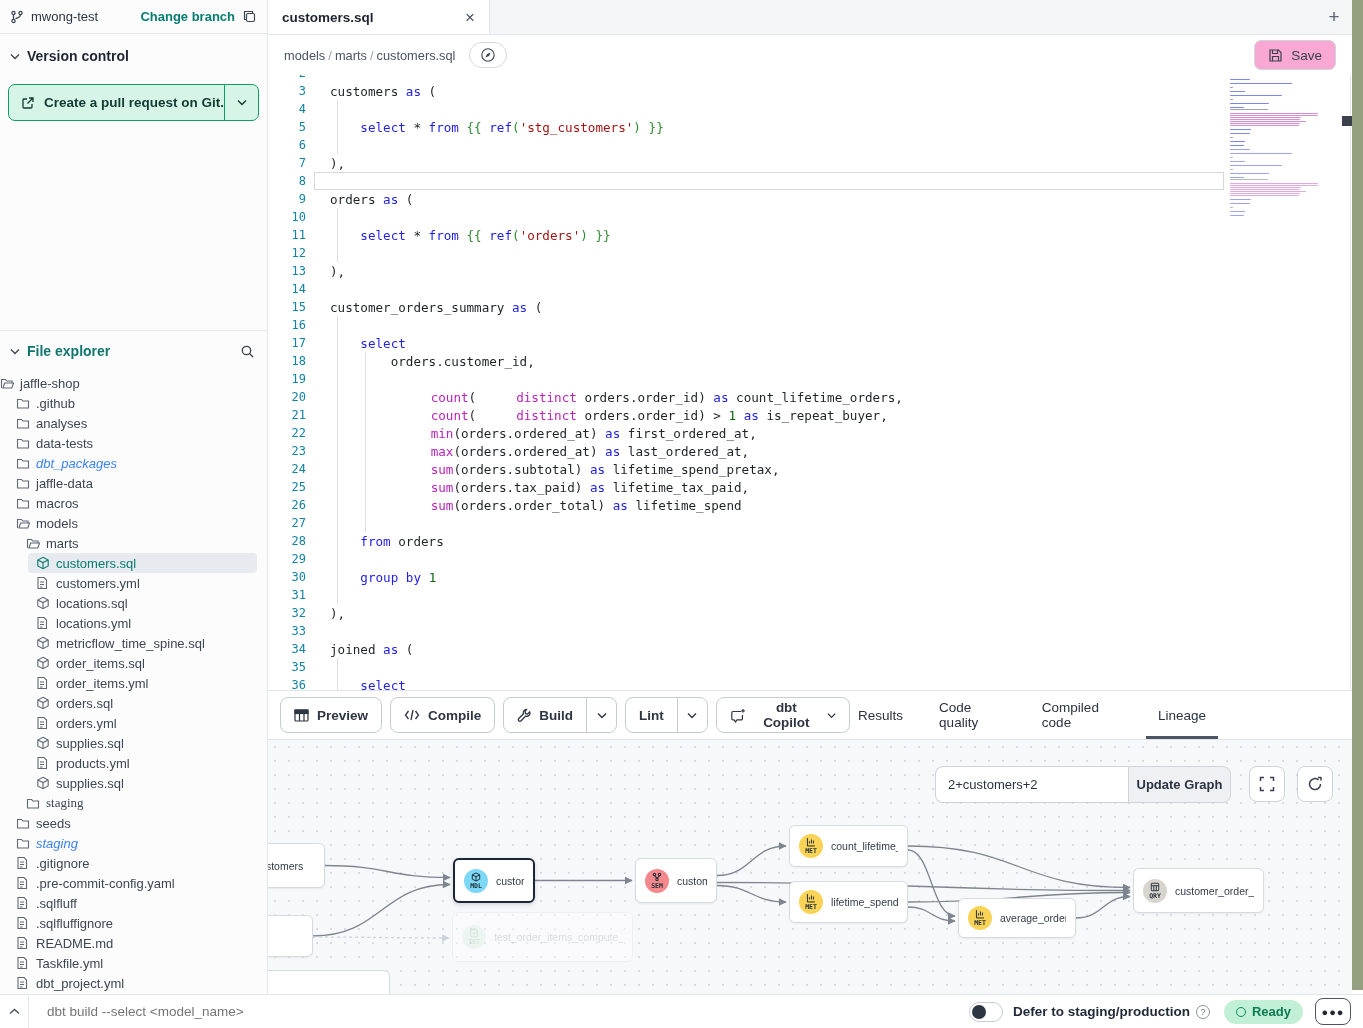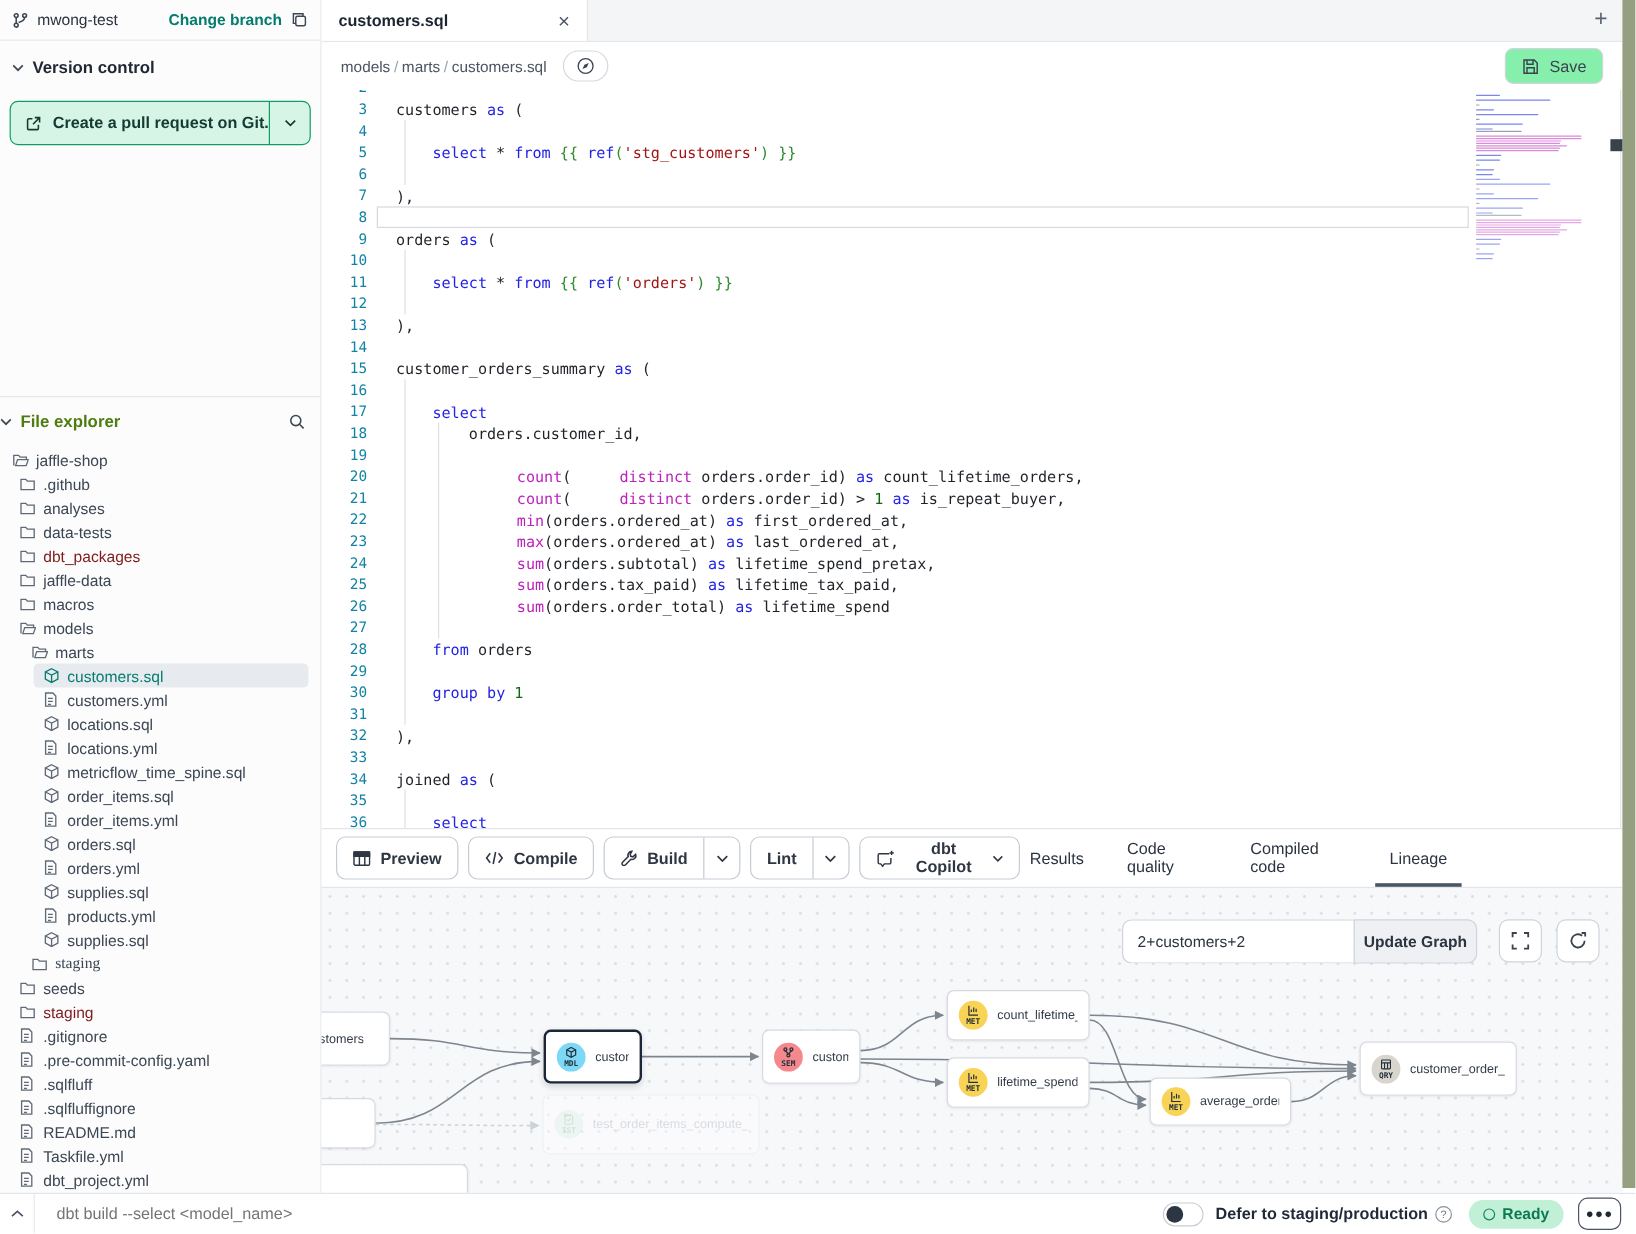--- a/index.html
+++ b/index.html
@@ -12,46 +12,46 @@
   #sidebar { left:0; top:0; width:268px; height:994px; background:#fcfcfd; border-right:1px solid #e4e7ea; }
   #side-top { height:34px; display:flex; align-items:center; padding:0 10px; border-bottom:1px solid #e6e9ec; gap:7px; }
   #branch-name { font-size:13px; color:#2b3440; flex:0 1 auto; }
   #change-branch { margin-left:auto; color:#047d6e; font-weight:600; font-size:13px; cursor:pointer; }
   .icon { display:inline-flex; align-items:center; justify-content:center; color:#5a6472; }
   #vc-header { display:flex; align-items:center; gap:7px; padding:14px 10px 10px 10px; font-weight:700; font-size:14px; color:#1f2733; }
   #pr-btn { margin:10px 8px 0 8px; height:37px; display:flex; border:1px solid #0f9d63; border-radius:7px; background:#d7f5e6; overflow:hidden; cursor:pointer; }
   #pr-main { flex:1; display:flex; align-items:center; gap:9px; padding:0 12px; color:#123b33; font-weight:600; font-size:13.5px; white-space:nowrap; overflow:hidden; border-right:1px solid #0f9d63; }
   #pr-caret { width:33px; display:flex; align-items:center; justify-content:center; color:#123b33; }
   #fe-section { position:absolute; top:330px; left:0; right:0; bottom:0; border-top:1px solid #e6e9ec; }
-  #fe-header { display:flex; align-items:center; gap:7px; padding:12px 12px 8px 0; font-weight:700; font-size:14px; color:#4d7c0f; }
+  #fe-header { display:flex; align-items:center; gap:7px; padding:12px 12px 8px 10px; font-weight:700; font-size:14px; color:#0f766e; }
   #fe-search { margin-left:auto; cursor:pointer; }
   #tree { position:absolute; top:42px; left:0; right:0; bottom:0; overflow:hidden; }
   .trow { height:20px; display:flex; align-items:center; gap:6px; font-size:13px; color:#3c4754; cursor:pointer; white-space:nowrap; }
   .trow.sel { background:#e7eaee; border-radius:4px; color:#067d71; }
   .trow.sel .tlabel { color:#067d71; }
-  .trow.muted .tlabel { color:#7f1d1d; }
+  .trow.muted .tlabel { color:#3b82f6; font-style:italic; }
   .ticon { flex:0 0 14px; color:#5f6975; }
   .trow.sel .ticon { color:#067d71; }
 
   
   #desktop-strip { left:1352px; top:0; width:11px; height:990px; background:#95a081; }
 
   
   #tabbar { left:268px; top:0; width:1084px; height:35px; background:#f4f5f6; border-bottom:1px solid #e4e7ea; display:flex; }
   #active-tab { width:222px; background:#fff; border-right:1px solid #e4e7ea; display:flex; align-items:center; padding:0 14px; gap:8px; }
   #tab-title { font-weight:700; font-size:13.5px; color:#1b2430; flex:1; }
   #tab-close { font-size:17px; color:#4a5462; cursor:pointer; line-height:1; }
   #new-tab { margin-left:auto; width:36px; display:flex; align-items:center; justify-content:center; font-size:19px; color:#5a6472; cursor:pointer; }
 
   
   #crumbrow { left:268px; top:35px; width:1084px; height:40px; background:#fff; display:flex; align-items:center; padding:0 16px; gap:4px; }
   .crumb { color:#4a5462; font-size:12.8px; }
   .crumb-sep { color:#9aa2ac; margin:0 3px; }
   #compass-pill { margin-left:10px; width:38px; height:26px; border:1px solid #d5d9de; border-radius:13px; display:flex; align-items:center; justify-content:center; cursor:pointer; color:#3c4552; }
-  #save-btn { margin-left:auto; height:30px; border:1px solid #d0d5db; border-radius:7px; background:#86efac; display:flex; align-items:center; gap:8px; padding:0 13px; font-size:13.5px; color:#39424e; cursor:pointer;text-align:center; }
+  #save-btn { margin-left:auto; height:30px; border:1px solid #d0d5db; border-radius:7px; background:#f9a8d4; display:flex; align-items:center; gap:8px; padding:0 13px; font-size:13.5px; color:#39424e; cursor:pointer;text-align:center; }
 
   
   #editor { left:268px; top:75px; width:1084px; height:615px; background:#fff; overflow:hidden; font-family:"DejaVu Sans Mono", monospace; }
   #lines { margin-top:-11px; position:relative; }
   .cl { height:18px; display:flex; align-items:center; position:relative; }
   .gut { flex:0 0 40px; text-align:right; color:#1283a5; font-size:12px; padding-right:2px; }
   .codetxt { padding-left:22px; font-size:12.6px; white-space:pre; color:#1f2328; position:relative; z-index:1; }
   .tk-k { color:#2222e6; } .tk-f { color:#bb23bb;margin-left:40px; } .tk-s { color:#a31515; } .tk-j { color:#2e8b2e; } .tk-n { color:#116611; } .tk-p { color:#1f2328; }
   .guide { position:absolute; top:0; bottom:0; width:1px; background:#dcdfe3; }
   .curline { position:absolute; left:46px; width:910px; top:0; height:18px; border:1px solid #d5d9de; background:#fff; }
@@ -155,21 +155,21 @@
         </span>
       <span>File explorer</span>
       <span id="fe-search" class="icon">
         <svg width="15" height="15" viewBox="0 0 15 15" fill="none" stroke="#3c4754" stroke-width="1.3">
             <circle cx="6.5" cy="6.5" r="4.2"></circle>
             <path d="M9.8 9.8 13 13"></path>
           </svg>
       </span>
     </div>
     <div id="tree">
-        <div class="trow" style="padding-left: 10px;">
+        <div class="trow" style="padding-left: 0;">
           <span class="ticon">
             <svg width="14" height="13" viewBox="0 0 14 13" fill="none" stroke="currentColor" stroke-width="1.1">
               <path d="M1.5 11V2.5h4l1.3 1.5h5.2v2"></path>
               <path d="M3 11l1.6-5h9l-1.8 5z"></path>
             </svg>
           </span>
           <span class="tlabel">jaffle-shop</span>
         </div>
         <div class="trow" style="padding-left: 16px;">
           <span class="ticon">

